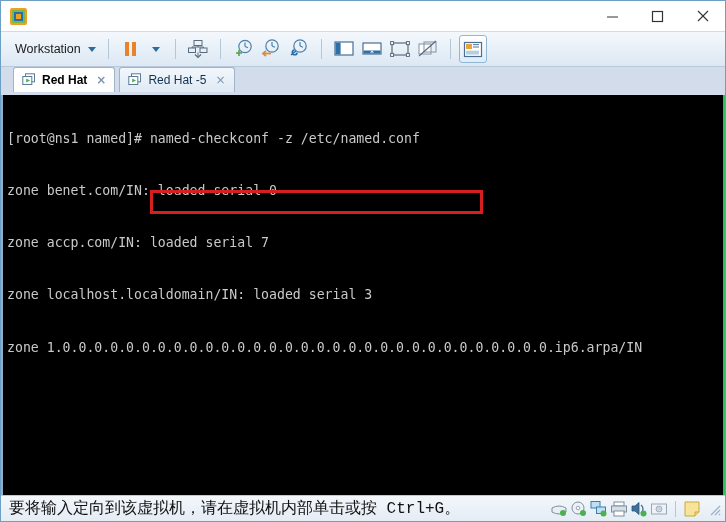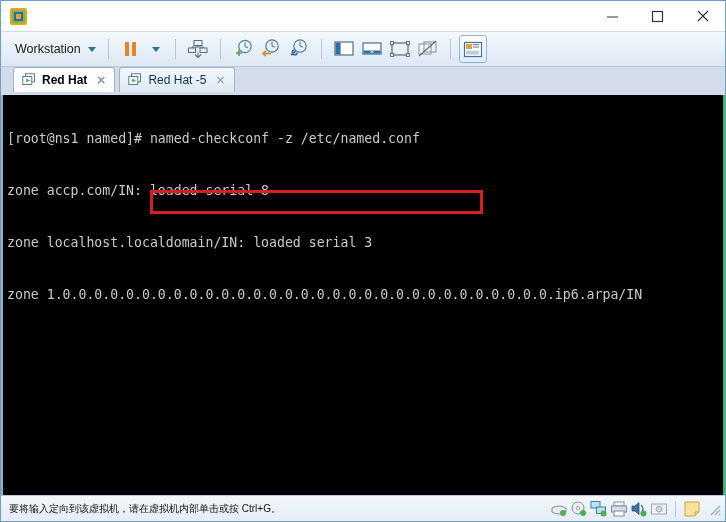--- a/index.html
+++ b/index.html
@@ -186,25 +186,25 @@
     height: 26px;
     flex: 0 0 26px;
     background: linear-gradient(to bottom,#f3f7fb,#e4ecf5);
     border-top: 1px solid #b8cad9;
     display: flex;
     align-items: center;
     box-sizing: border-box;
     padding: 0 2px 0 8px;
   }
   .status-text {
-    font-size: 10px;
+    font-size: 16px;
     color: #111;
     flex: 1 1 auto;
     white-space: nowrap;
-    font-family: Liberation Sans, sans-serif;
+    font-family: Liberation Mono, monospace;
   }
   .st-icons { display: flex; align-items: center; gap: 2px; }
   .st-ic { width: 18px; height: 18px; position: relative; flex: 0 0 18px; }
   .st-sep { width:1px; height:16px; background:#b5c6d6; margin:0 5px; }
   .grip {
     width: 14px; height: 14px; margin-left: 4px; margin-right: 2px;
     position: relative;
   }
 </style>
 </head>
@@ -371,21 +371,22 @@
         </svg>
       </span>
       <span>Red Hat -5</span>
       <span class="tab-close">×</span>
     </div>
   </div>
 
   <div class="vmarea">
     <div class="term">
       <div class="line">[root@ns1 named]# named-checkconf -z /etc/named.conf</div>
-      <div class="line">zone accp.com/IN: loaded serial 8</div>
+      <div class="line">zone benet.com/IN: loaded serial 0</div>
+      <div class="line">zone accp.com/IN: loaded serial 7</div>
       <div class="line">zone localhost.localdomain/IN: loaded serial 3</div>
       <div class="line">zone 1.0.0.0.0.0.0.0.0.0.0.0.0.0.0.0.0.0.0.0.0.0.0.0.0.0.0.0.0.0.0.0.ip6.arpa/IN</div>
       
       
       
       
     </div>
     <div class="redbox"></div>
   </div>
 

